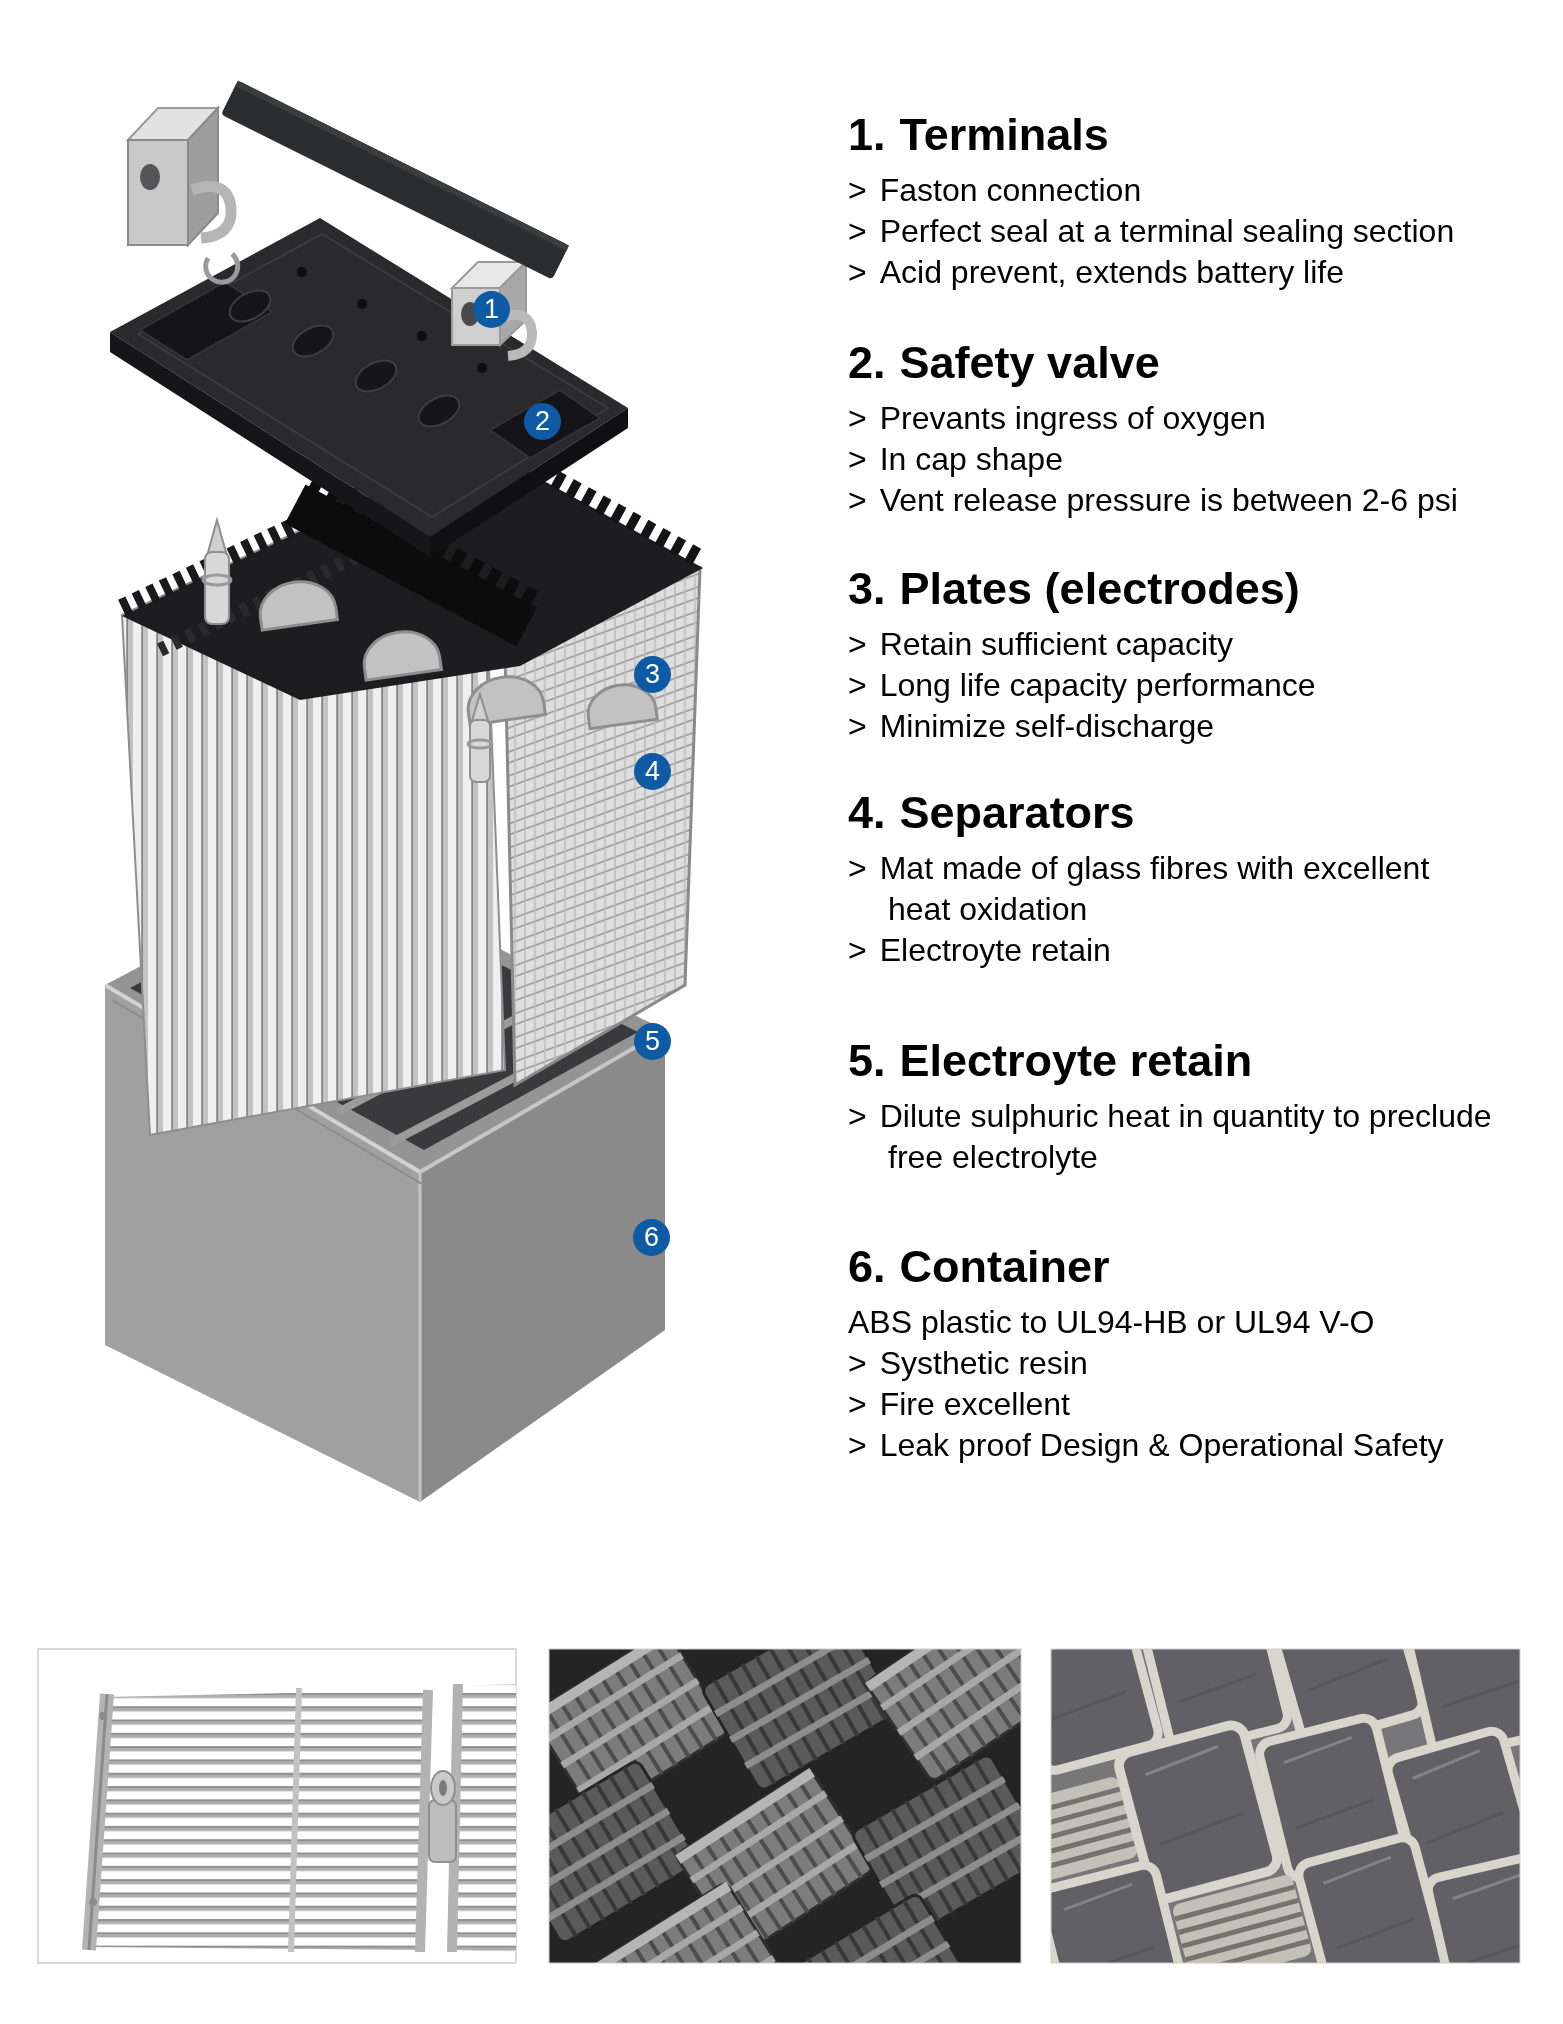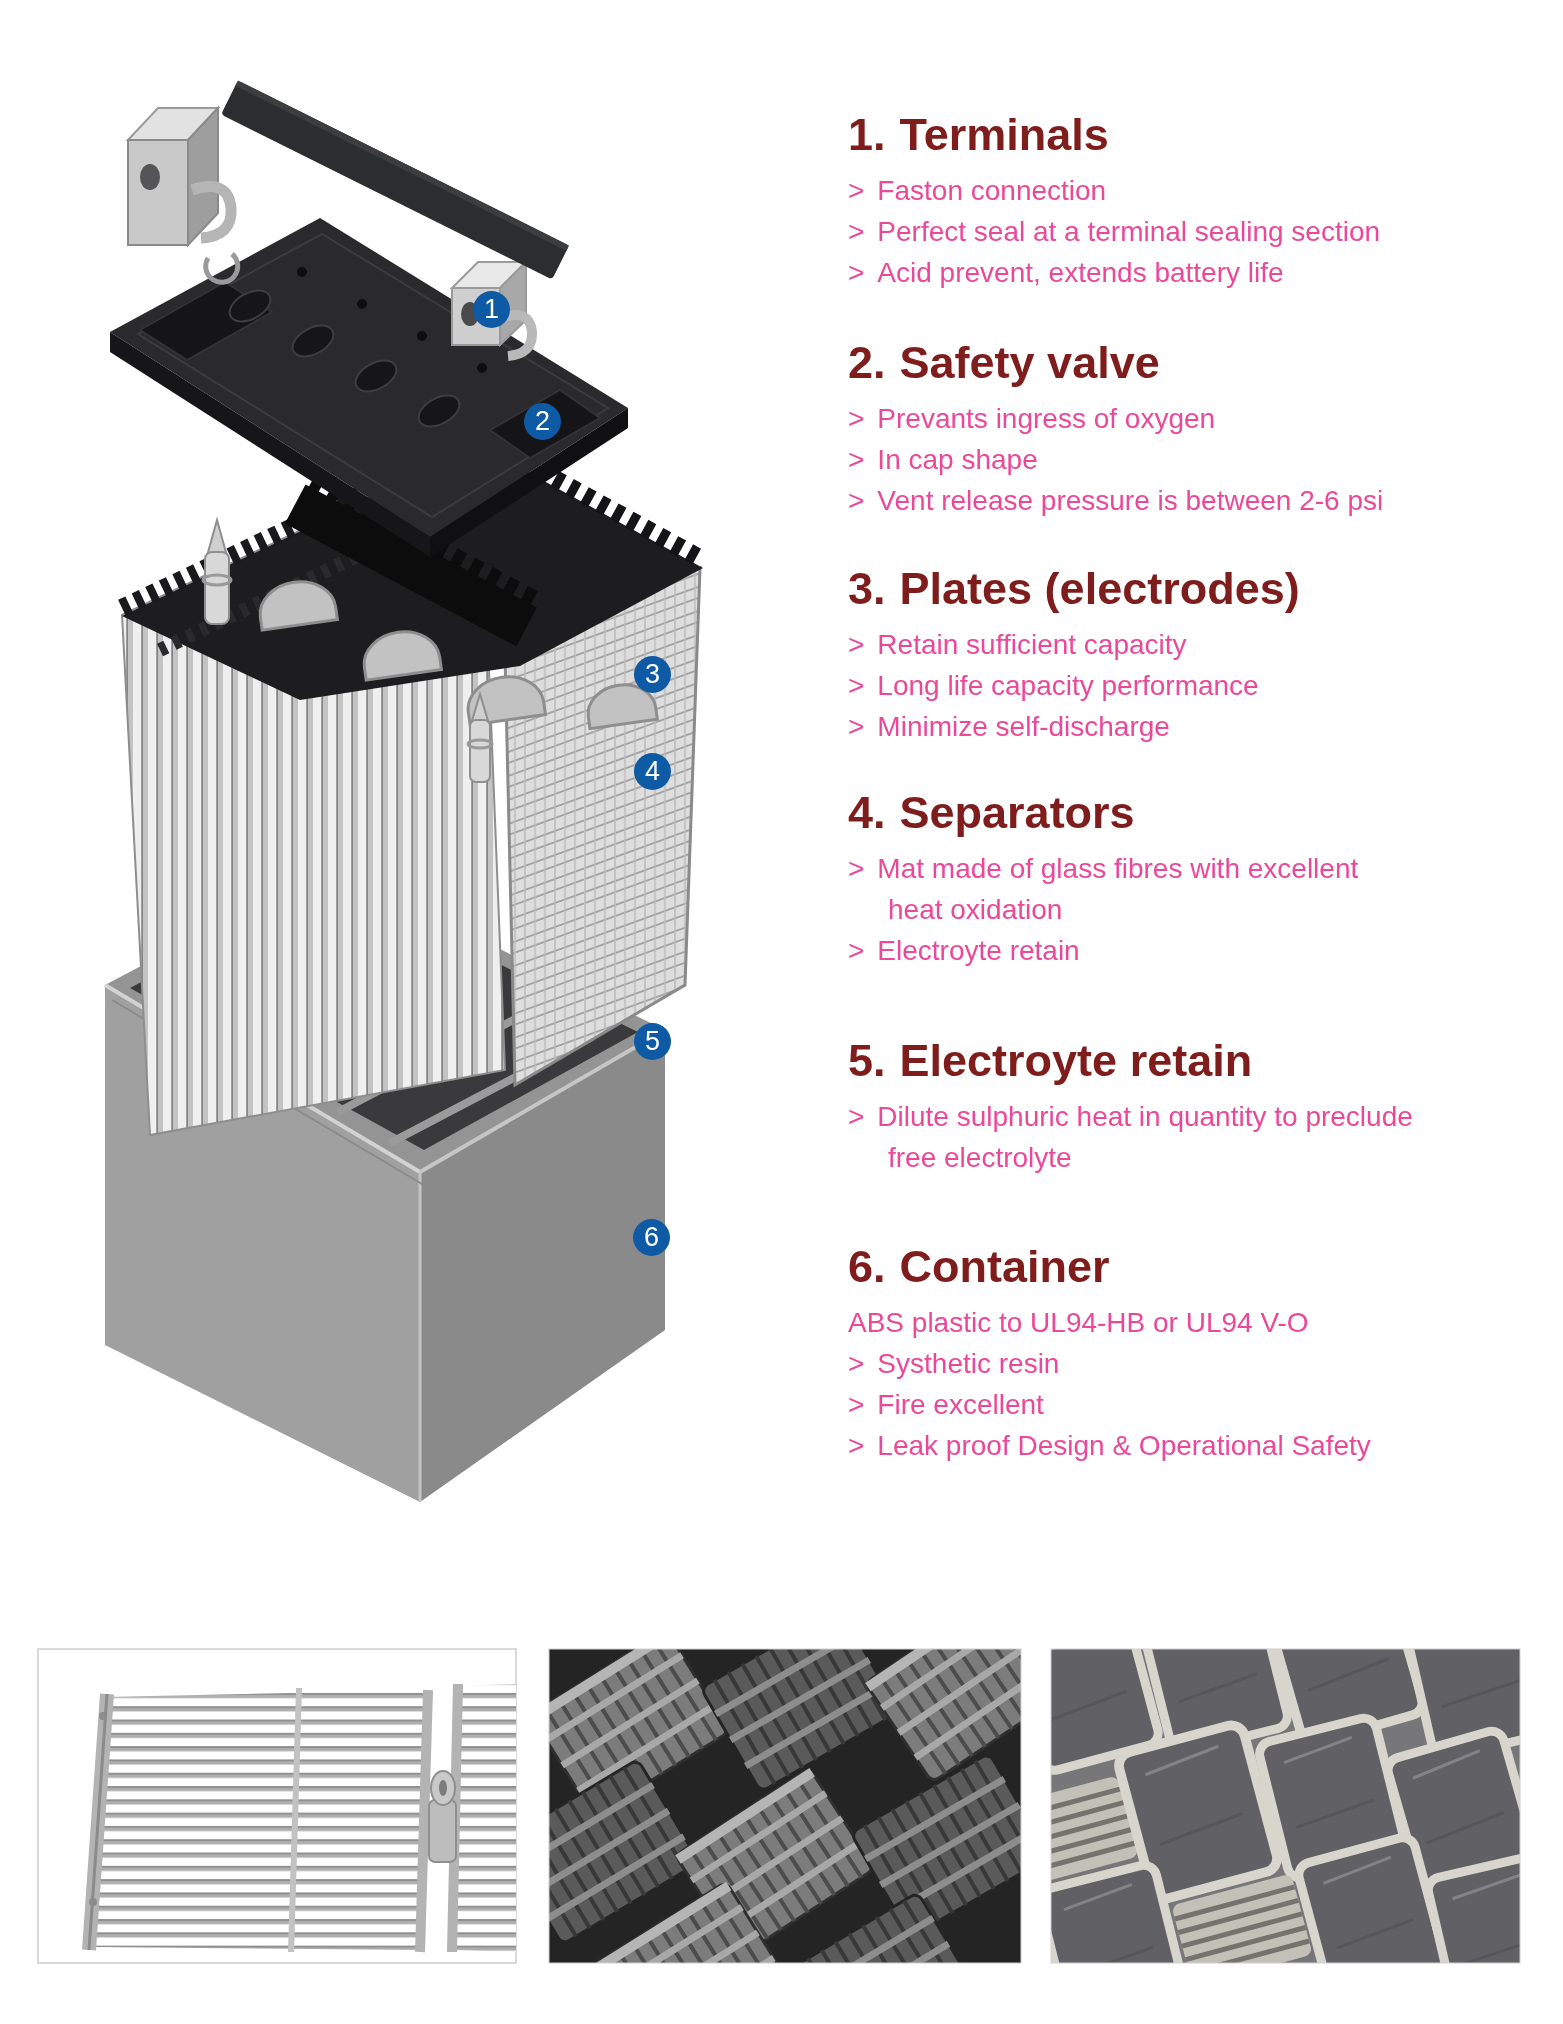--- a/index.html
+++ b/index.html
@@ -5,24 +5,24 @@
   html,body{margin:0;padding:0;background:#ffffff;}
   .page{position:relative;width:1563px;height:2024px;background:#ffffff;overflow:hidden;
         font-family:"Liberation Sans", sans-serif;}
   .diagram-svg{position:absolute;left:0;top:0;}
   .photos-svg{position:absolute;left:0;top:0;}
   .marker{position:absolute;width:37px;height:37px;border-radius:50%;
           background:#0f5aa4;color:#ffffff;font-size:27px;line-height:37px;
           text-align:center;font-weight:400;}
   .section{position:absolute;left:848px;width:700px;}
   .section h2{margin:0;padding:0;font-size:45px;line-height:46px;font-weight:bold;
-              color:#7f1d1d;letter-spacing:0;}
+              color:#000000;letter-spacing:0;}
   .section h2 .num{margin-right:14px;}
   .lines{margin-top:12px;}
-  .line{font-size:28px;line-height:41px;color:#ec4899;white-space:nowrap;}
+  .line{font-size:32px;line-height:41px;color:#000000;white-space:nowrap;}
   .line .gt{margin-right:13px;}
   .line.indent{padding-left:40px;}
 </style>
 </head>
 <body>
 
 <div class="page">
 
   <svg class="diagram-svg" width="760" height="1560" viewBox="0 0 760 1560">
     <defs>

